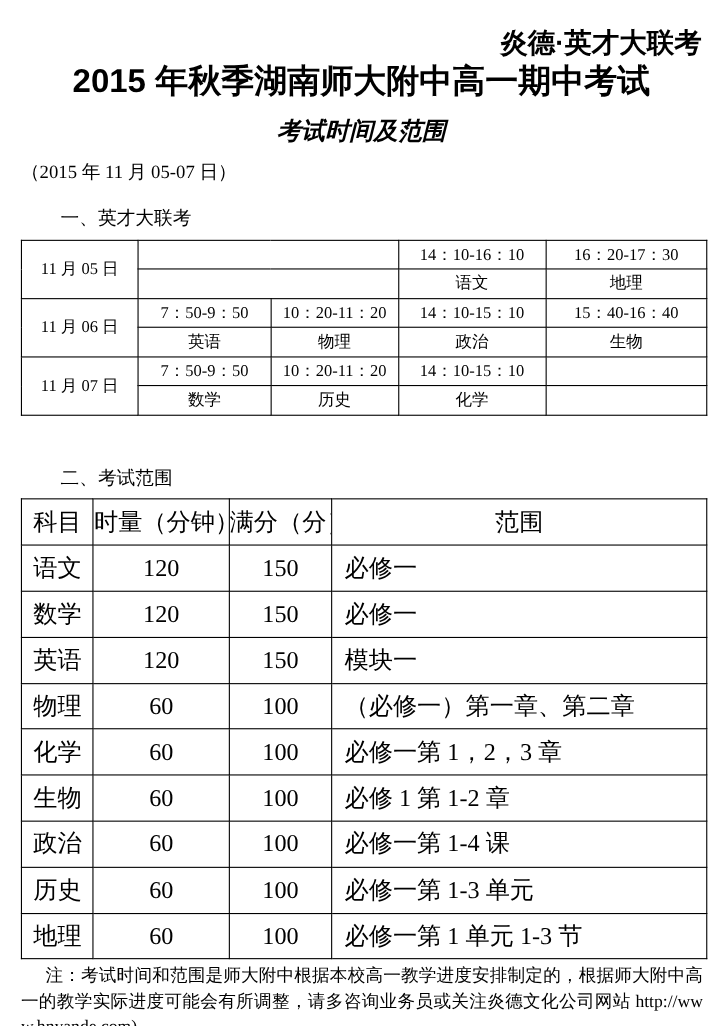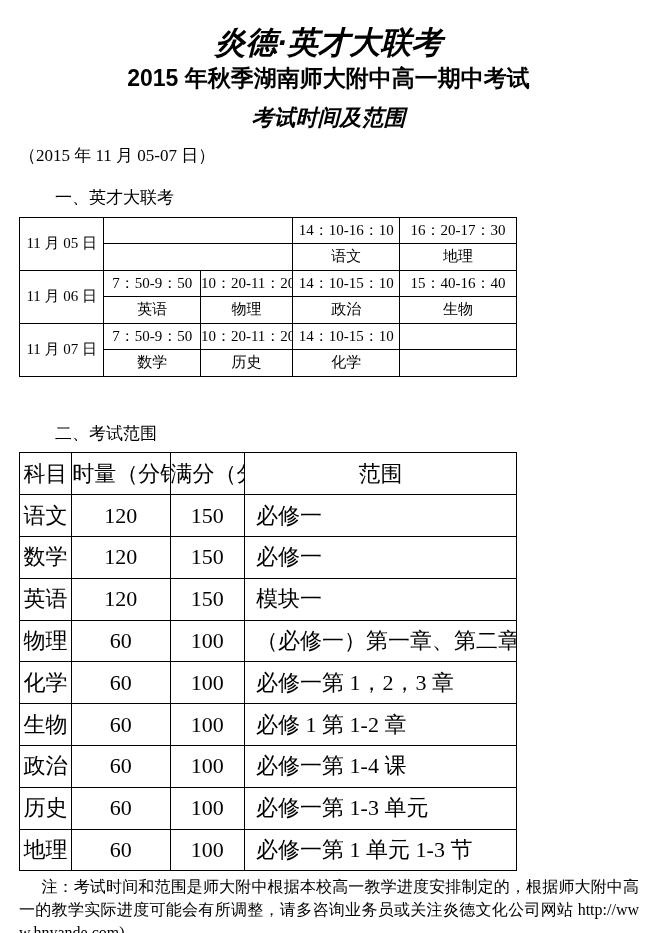--- a/index.html
+++ b/index.html
@@ -9,28 +9,28 @@
   }
   .page {
     position: relative;
     box-sizing: border-box;
     width: 656px; height: 933px;
     padding: 24px 18px 0 19px;
     overflow: hidden;
     background: #ffffff;
   }
   .title-brand {
-    text-align: center;
+    text-align: right;
     font-family: "Liberation Sans", "DejaVu Sans", sans-serif;
-    font-weight: bold; font-size: 31px; line-height: 1.25; font-style: italic;
+    font-weight: bold; font-size: 25px; line-height: 1.25;
   }
   .title-main {
     text-align: center;
     font-family: "Liberation Sans", "DejaVu Sans", sans-serif;
-    font-weight: bold; font-size: 23px; line-height: 1.2;
+    font-weight: bold; font-size: 30px; line-height: 1.2;
     margin-top: 2px;
   }
   .title-sub {
     text-align: center;
     font-family: "Liberation Sans", "DejaVu Sans", sans-serif;
     font-weight: 600; font-size: 22px; line-height: 1.2;
     margin-top: 13px;
     font-style: italic;
   }
   .date-range {
@@ -38,21 +38,21 @@
     font-size: 17px; line-height: 1.3;
     margin-top: 13px;
   }
   .section-heading {
     font-size: 17px; line-height: 1.4;
     margin: 19px 0 7px 36px;
   }
   .section-heading.second { margin-top: 45px; }
   table {
     border-collapse: collapse;
-    width: 498px;
+    width: 624px;
     table-layout: fixed;
   }
   td, th {
     border: 1px solid #000000;
     text-align: center;
     vertical-align: middle;
     padding: 0;
     font-weight: normal;
     overflow: hidden;
     white-space: nowrap;

